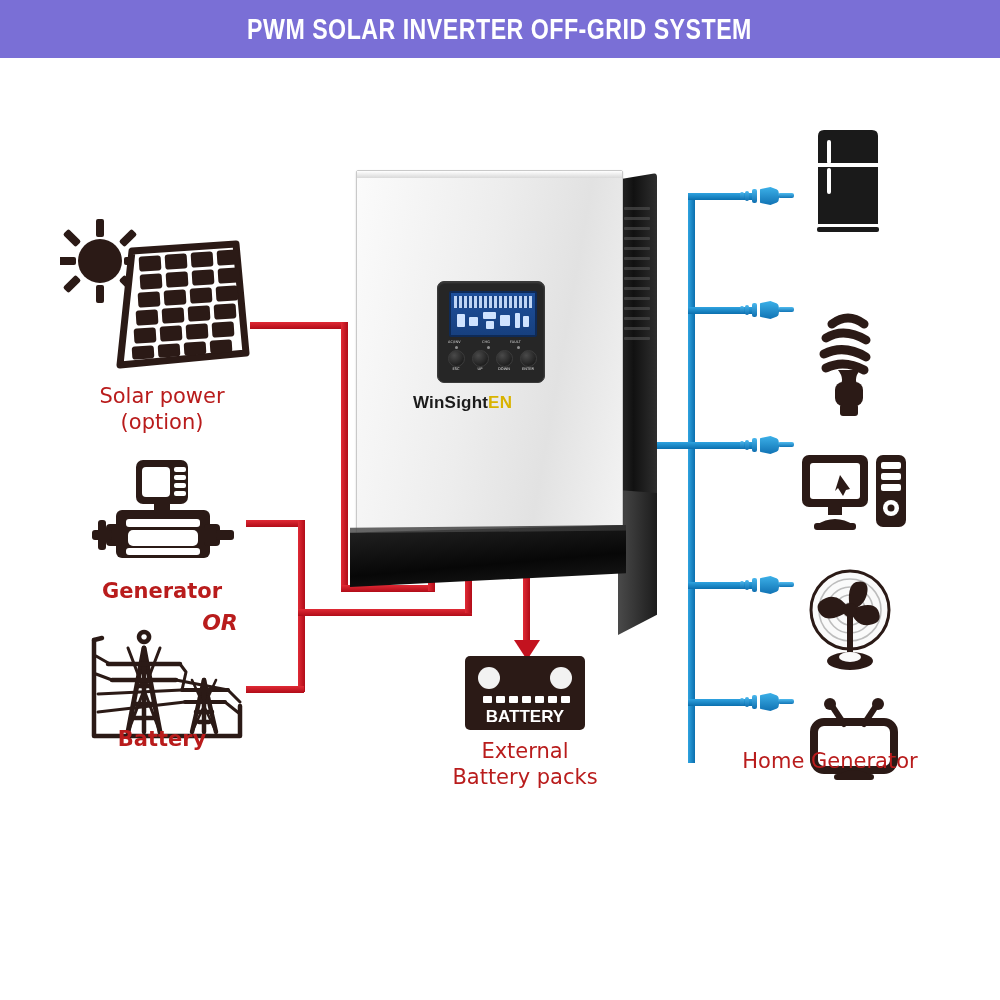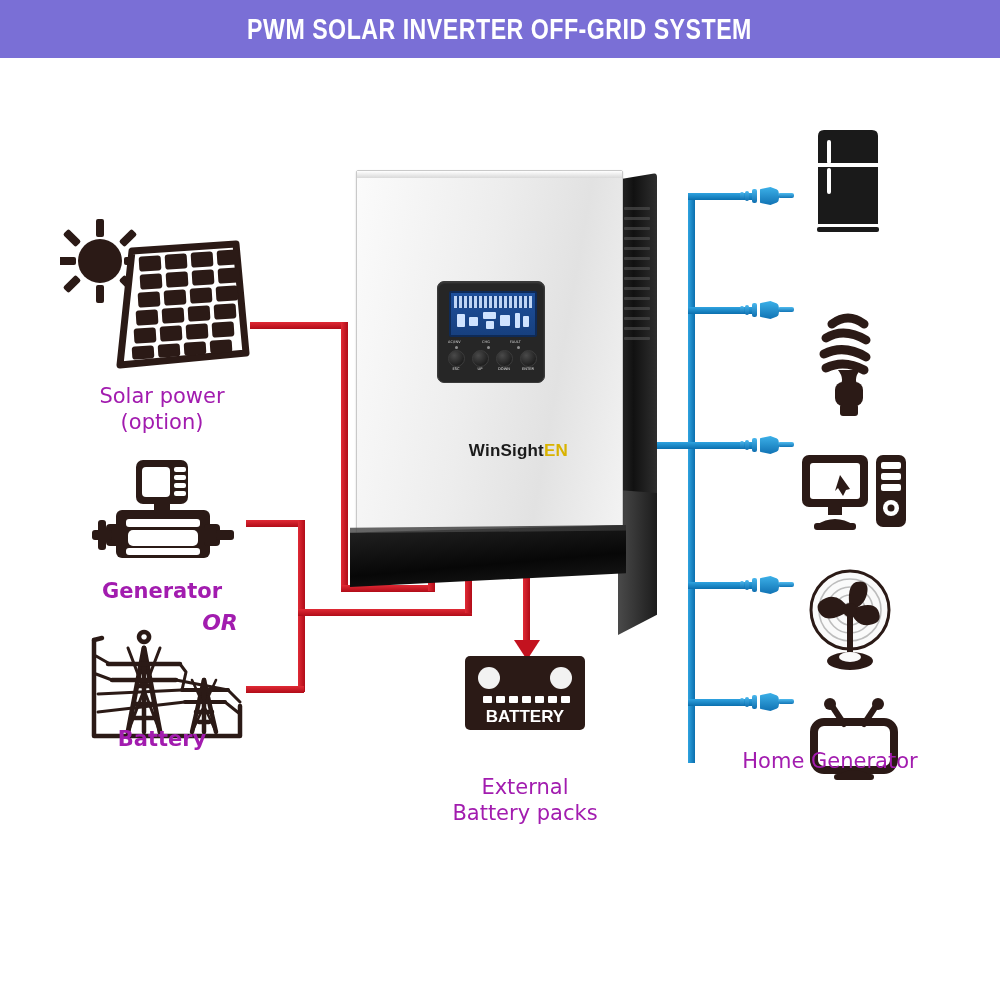--- a/index.html
+++ b/index.html
@@ -10,21 +10,21 @@
   #header{position:absolute;left:0;top:0;width:1000px;height:58px;
           background:#7a6fd6;display:flex;align-items:center;justify-content:center;}
   #header-title{color:#ffffff;font-weight:700;font-size:29px;letter-spacing:.6px;
           transform:scaleX(.80);transform-origin:center center;white-space:nowrap;
           font-family:"Liberation Sans","DejaVu Sans",sans-serif;}
 
   #canvas{position:absolute;left:0;top:58px;width:1000px;height:942px;background:#fff;}
   .abs{position:absolute;}
 
   
-  .lbl{position:absolute;text-align:center;color:#a21caf;font-size:21px;
+  .lbl{position:absolute;text-align:center;color:#b91c1c;font-size:21px;
        line-height:26px;font-weight:400;white-space:pre-line;
        font-family:"DejaVu Sans","Liberation Sans",sans-serif;}
   .lbl.bold{font-weight:600;text-align:center;}
   .lbl.ital{font-style:italic;font-weight:700;font-size:22px;}
 
   
   #inverter{position:absolute;left:356px;top:112px;width:302px;height:420px;}
   #inv-body{position:absolute;left:0;top:0;width:265px;height:365px;
       background:linear-gradient(100deg,#fbfbfb 0%,#ededed 45%,#e2e2e2 72%,#f3f3f3 100%);
       border:1px solid #c9c9c9;border-radius:2px;
@@ -62,23 +62,23 @@
   .led-lbl{position:absolute;color:#d8d8d8;font-size:3.4px;letter-spacing:.2px;
       font-family:"DejaVu Sans",sans-serif;}
   .led-dot{position:absolute;width:3px;height:3px;border-radius:50%;background:#8f8f8f;}
   .btn-row{position:absolute;top:68px;left:6px;width:96px;height:30px;}
   .pbtn{position:absolute;width:15px;height:15px;border-radius:50%;
       background:radial-gradient(circle at 35% 30%,#4a4a4a,#202020 70%);
       border:1px solid #3c3c3c;}
   .btn-lbl{position:absolute;color:#e0e0e0;font-size:3.6px;text-align:center;width:20px;
       font-family:"DejaVu Sans",sans-serif;}
 
-  #brand{position:absolute;left:56px;top:222px;width:155px;text-align:right;
+  #brand{position:absolute;left:56px;top:222px;width:155px;text-align:left;
       font-size:17px;font-weight:600;color:#1b1b1b;letter-spacing:.2px;
-      font-family:"Liberation Sans","DejaVu Sans",sans-serif;margin-top:48px;}
+      font-family:"Liberation Sans","DejaVu Sans",sans-serif;}
   #brand .en{color:#d9b300;}
 
   
   .wire-r{position:absolute;background:linear-gradient(180deg,#e02a35,#b10c18);}
   .wire-r.v{background:linear-gradient(90deg,#e02a35,#b10c18);}
   .wire-b{position:absolute;background:linear-gradient(180deg,#2fa3e0,#0a6fae);}
   .wire-b.v{background:linear-gradient(90deg,#2fa3e0,#0a6fae);}
 
   .arrow-up{position:absolute;width:0;height:0;
       border-left:13px solid transparent;border-right:13px solid transparent;
@@ -355,21 +355,21 @@
       <rect x="20" y="42" width="9" height="7" rx="1"></rect>
       <rect x="33" y="42" width="9" height="7" rx="1"></rect>
       <rect x="46" y="42" width="9" height="7" rx="1"></rect>
       <rect x="59" y="42" width="9" height="7" rx="1"></rect>
       <rect x="72" y="42" width="9" height="7" rx="1"></rect>
       <rect x="85" y="42" width="9" height="7" rx="1"></rect>
       <rect x="98" y="42" width="9" height="7" rx="1"></rect>
     </g>
     <text x="62" y="68" text-anchor="middle" fill="#ffffff" font-family="Liberation Sans, sans-serif" font-size="17" font-weight="700">BATTERY</text>
   </svg>
-  <div class="lbl" style="left:420px;top:680px;width:210px;margin-top:36px;">External
+  <div class="lbl" style="left:420px;top:680px;width:210px;">External
 Battery packs</div>
 
   <svg class="abs" style="left:812px;top:70px;" width="72" height="110" viewBox="0 0 72 110">
     <g class="ink2">
       <path d="M6 8 q0-6 6-6 h48 q6 0 6 6 v88 h-60 z"></path>
       <rect x="5" y="99" width="62" height="5" rx="2"></rect>
     </g>
     <rect x="6" y="35" width="60" height="4" fill="#ffffff"></rect>
     <rect x="15" y="12" width="4" height="24" rx="2" fill="#ffffff"></rect>
     <rect x="15" y="40" width="4" height="26" rx="2" fill="#ffffff"></rect>

